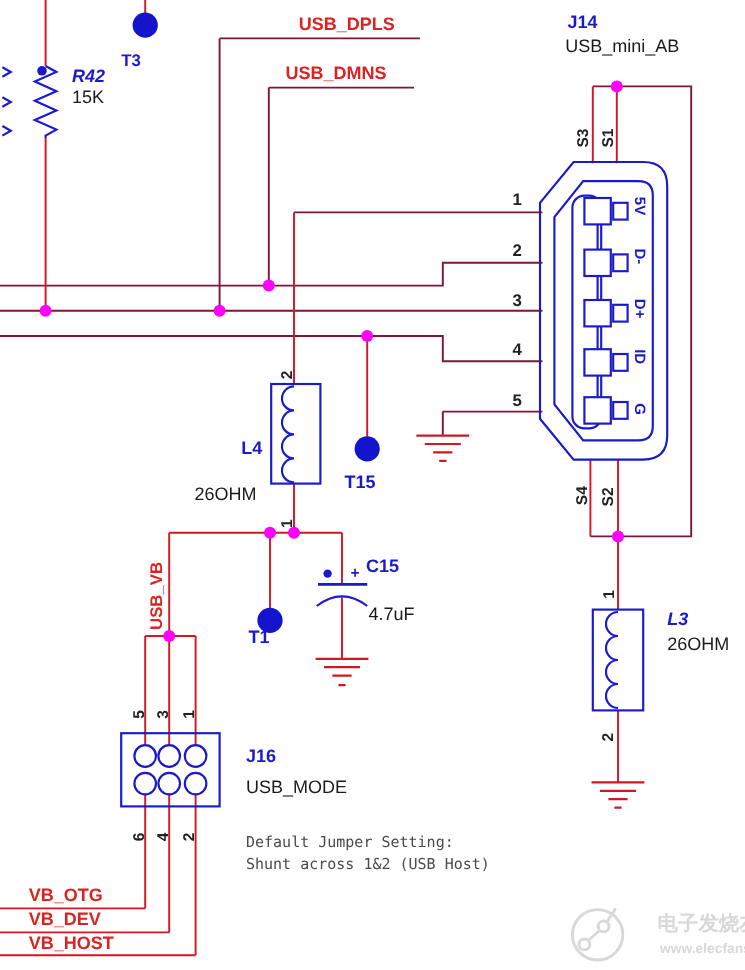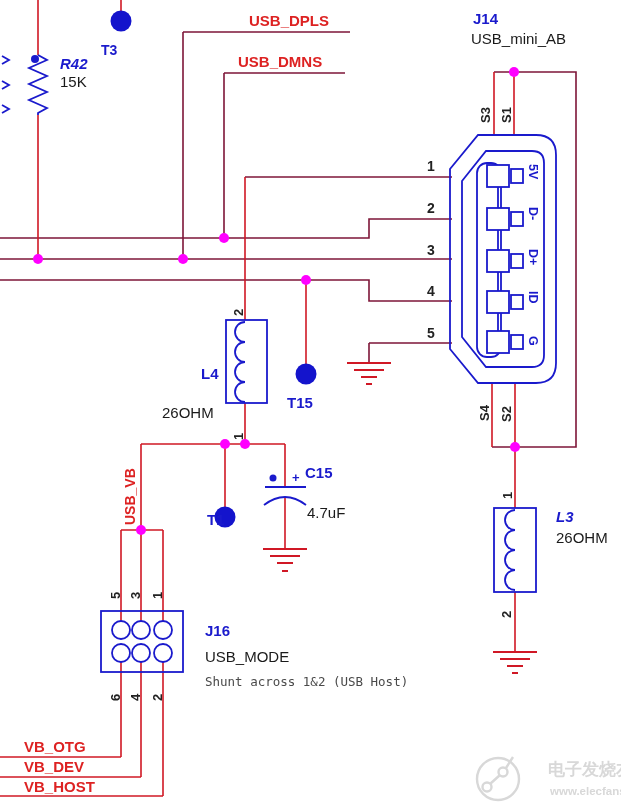--- a/index.html
+++ b/index.html
@@ -161,38 +161,39 @@
   <div class="t blk f15" style="left:162px;top:405px;">26OHM</div>
   <div class="t rotccw pin" style="left:232px;top:316px;">2</div>
   <div class="t rotccw pin" style="left:232px;top:440px;">1</div>
 
   <div class="t blue f15" style="left:556px;top:509px;font-style:italic;">L3</div>
   <div class="t blk f15" style="left:556px;top:530px;">26OHM</div>
   <div class="t rotccw pin" style="left:501px;top:499px;">1</div>
   <div class="t rotccw pin" style="left:500px;top:618px;">2</div>
 
   <div class="t blue f15" style="left:287px;top:395px;">T15</div>
-  <div class="t blue f15" style="left:207px;top:512px;text-align:right;">T1</div>
+  <div class="t blue f15" style="left:207px;top:524px;text-align:right;">T1</div>
 
   <div class="t f13" style="left:292px;top:471px;color:var(--c-component);font-weight:700;">+</div>
   <div class="t blue f15" style="left:305px;top:465px;">C15</div>
   <div class="t blk f15" style="left:307px;top:505px;text-align:right;">4.7uF</div>
 
   <div class="t rotccw red f14" style="left:123px;top:525px;">USB_VB</div>
 
   <div class="t blue f15" style="left:205px;top:623px;">J16</div>
   <div class="t blk f15" style="left:205px;top:649px;">USB_MODE</div>
   <div class="t rotccw pin" style="left:109px;top:599px;">5</div>
   <div class="t rotccw pin" style="left:129px;top:599px;">3</div>
   <div class="t rotccw pin" style="left:151px;top:599px;">1</div>
   <div class="t rotccw pin" style="left:109px;top:701px;">6</div>
   <div class="t rotccw pin" style="left:129px;top:701px;">4</div>
   <div class="t rotccw pin" style="left:151px;top:701px;">2</div>
 
-  <div class="t note" style="left:205px;top:675px;">Shunt across 1&amp;2 (USB Host)</div>
+  <div class="t note" style="left:205px;top:695px;">Default Jumper Setting:</div>
+  <div class="t note" style="left:205px;top:713px;">Shunt across 1&amp;2 (USB Host)</div>
 
   <div class="t red f15" style="left:24px;top:739px;">VB_OTG</div>
   <div class="t red f15" style="left:24px;top:759px;">VB_DEV</div>
   <div class="t red f15" style="left:24px;top:779px;">VB_HOST</div>
 
   <div class="t wmtx" style="left:529px;top:761px;font-size:17px;font-weight:700;">电子发烧友</div>
   <div class="t wmtx" style="left:531px;top:785px;font-size:11.5px;font-weight:600;">www.elecfans.com</div>
 
 </div>
 

